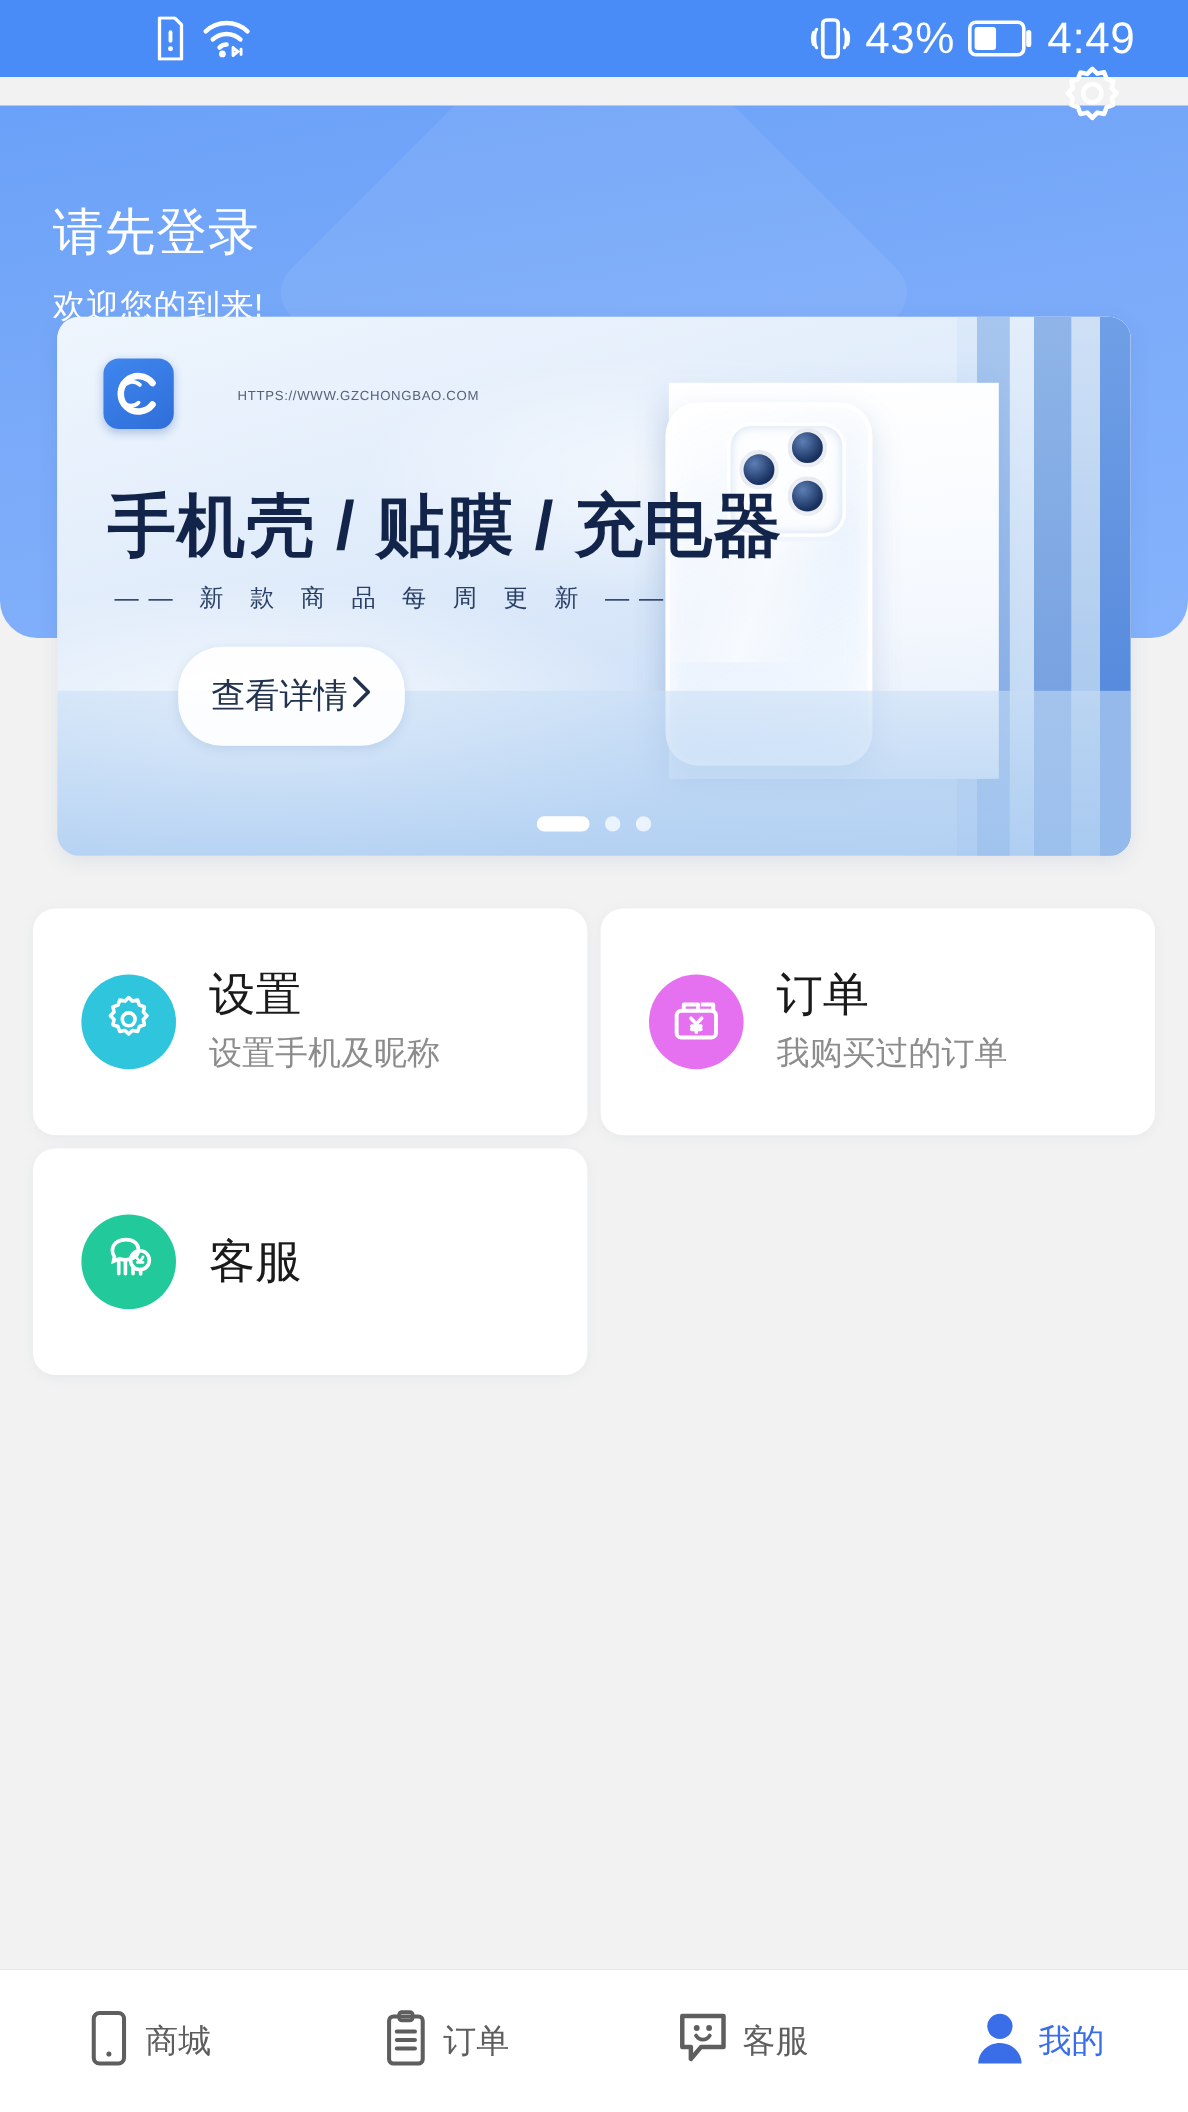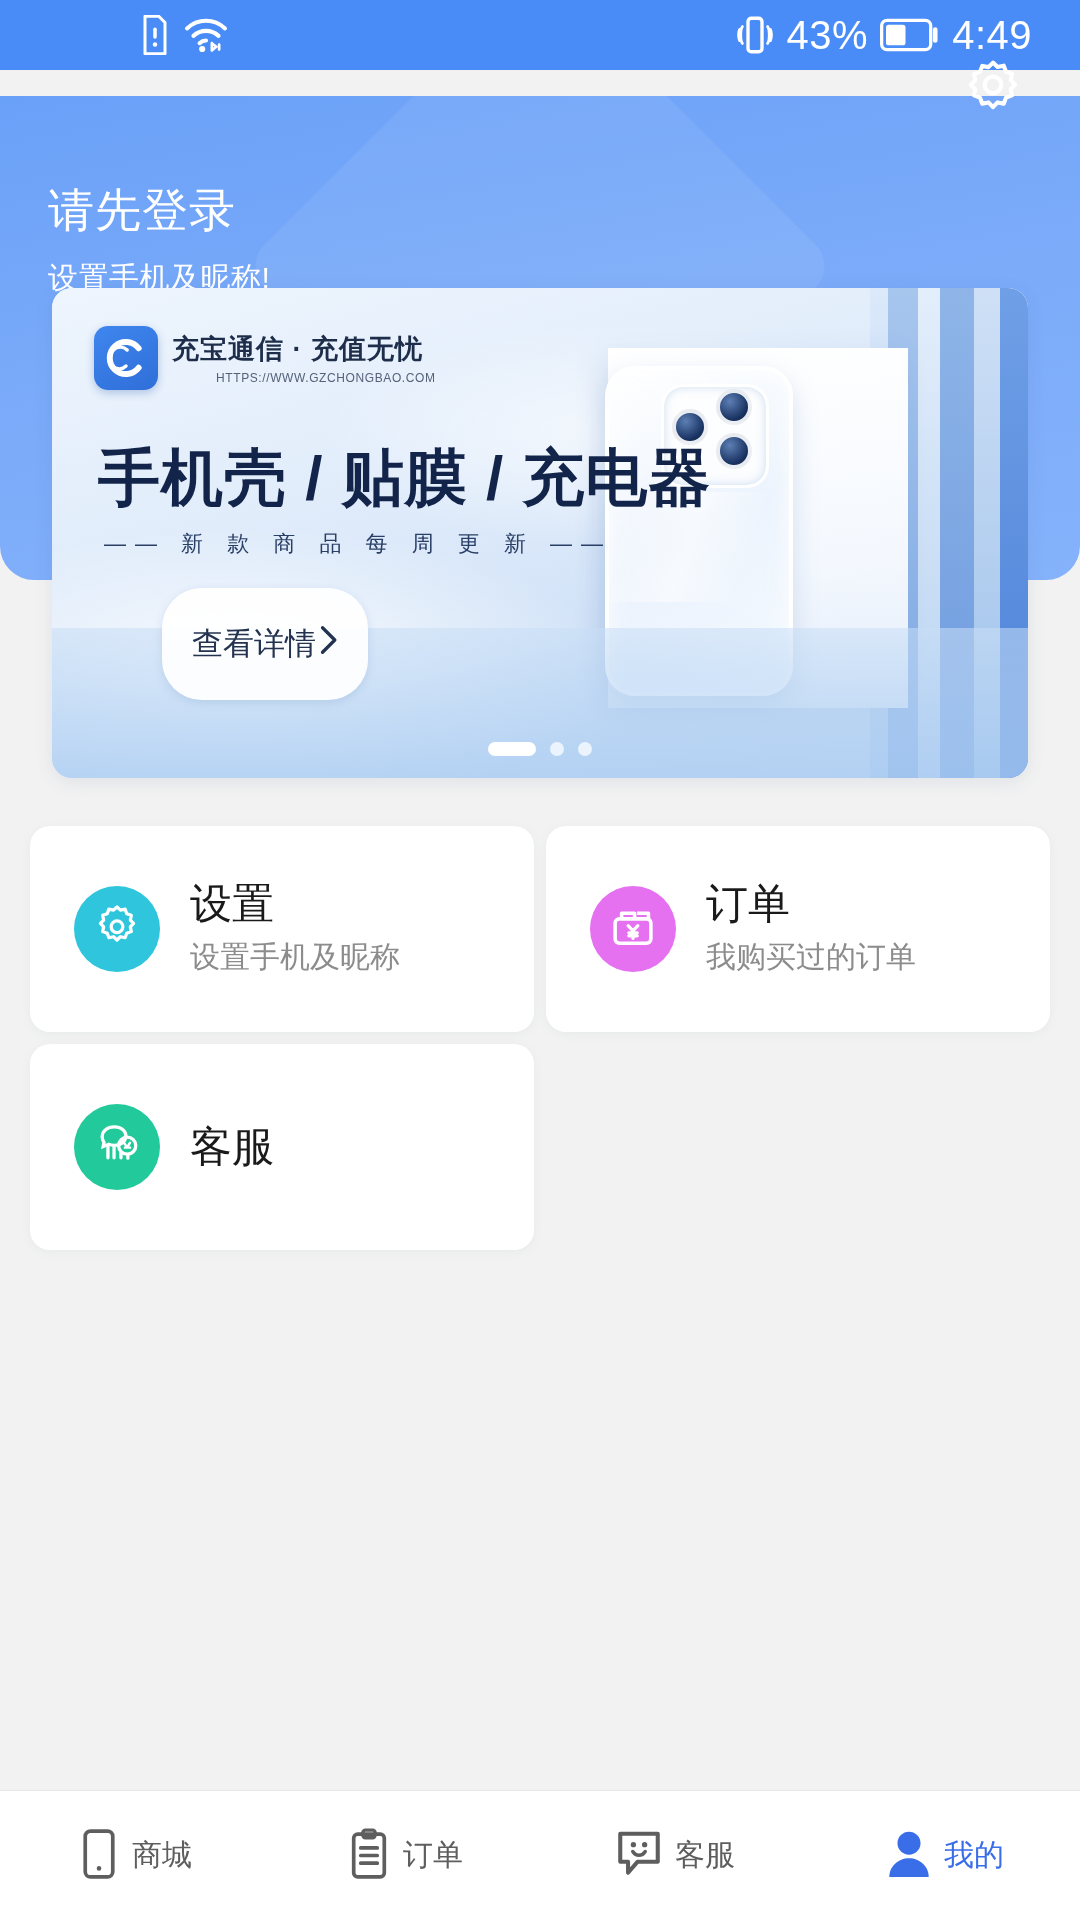--- a/index.html
+++ b/index.html
@@ -96,21 +96,21 @@
     position:absolute; left:46px; top:148px; z-index:4;
     font-size:62px; font-weight:700; color:#12244a; letter-spacing:1px; white-space:nowrap;
   }
   .bn-sub{
     position:absolute; left:52px; top:241px; z-index:4;
     font-size:22px; color:#2a3f66; letter-spacing:9px; white-space:nowrap;
   }
   .bn-btn{
     position:absolute; left:110px; top:300px; z-index:6;
     background:rgba(255,255,255,.92); border-radius:40px;
-    padding:35px 30px; display:flex; align-items:center; gap:2px;
+    padding:24px 30px; display:flex; align-items:center; gap:2px;
     font-size:31px; color:#22324f; box-shadow:0 3px 10px rgba(90,130,180,.18);
   }
   .bn-dots{ position:absolute; left:0; right:0; bottom:22px; z-index:6;
     display:flex; justify-content:center; align-items:center; gap:14px; }
   .bn-dots i{ width:14px; height:14px; border-radius:50%; background:rgba(255,255,255,.72); display:block; }
   .bn-dots i.on{ width:48px; border-radius:8px; background:#ffffff; }
 
   
   .cards{ position:absolute; left:30px; top:826px; width:1020px; display:flex; flex-wrap:wrap; gap:12px 12px; }
   .card{
@@ -171,21 +171,21 @@
           <path d="M40.5 8v8" stroke="#fff" stroke-width="3.4" stroke-linecap="round"></path>
         </svg>
       </span>
       <span class="sb-text">4:49</span>
     </div>
   </div>
 
   <div class="header">
     <div class="header-text">
       <div class="hdr-title">请先登录</div>
-      <div class="hdr-sub">设置手机及昵称!</div>
+      <div class="hdr-sub">欢迎您的到来!</div>
     </div>
   </div>
   <div class="gear-btn">
     <span>
       <svg width="66" height="66" viewBox="0 0 32 32">
         <path d="M16 3.2l2.2 2.1 3-.6 1.1 2.9 2.9 1.1-.6 3 2.1 2.2-2.1 2.2.6 3-2.9 1.1-1.1 2.9-3-.6L16 24.8l-2.2-2.3-3 .6-1.1-2.9-2.9-1.1.6-3L5.2 14l2.2-2.2-.6-3 2.9-1.1 1.1-2.9 3 .6z" fill="none" stroke="#fff" stroke-width="2" stroke-linejoin="round"></path>
         <circle cx="16" cy="14" r="4" fill="none" stroke="#fff" stroke-width="2"></circle>
       </svg>
     </span>
   </div>
@@ -215,21 +215,20 @@
 
     <div class="bn-logo">
       <div class="bn-logo-mark">
         <svg width="46" height="46" viewBox="0 0 40 40">
           <path d="M31 11.5A14 14 0 1 0 31 28.5" fill="none" stroke="#fff" stroke-width="5.2" stroke-linecap="round"></path>
           <path d="M9 13c4-3.5 9-3 12 0" fill="none" stroke="#fff" stroke-width="3" stroke-linecap="round"></path>
           <path d="M8 27c4 3.5 9 3 12 0" fill="none" stroke="#fff" stroke-width="3" stroke-linecap="round"></path>
         </svg>
       </div>
       <div class="bn-logo-txt">
-        <div class="l1">充宝通信 · 充值无忧</div>
         <div class="l2">HTTPS://WWW.GZCHONGBAO.COM</div>
       </div>
     </div>
 
     <div class="bn-head">手机壳 / 贴膜 / 充电器</div>
     <div class="bn-sub">—— 新 款 商 品  每 周 更 新 ——</div>
 
     <div class="bn-btn">
       <span>查看详情</span>
       <span>

